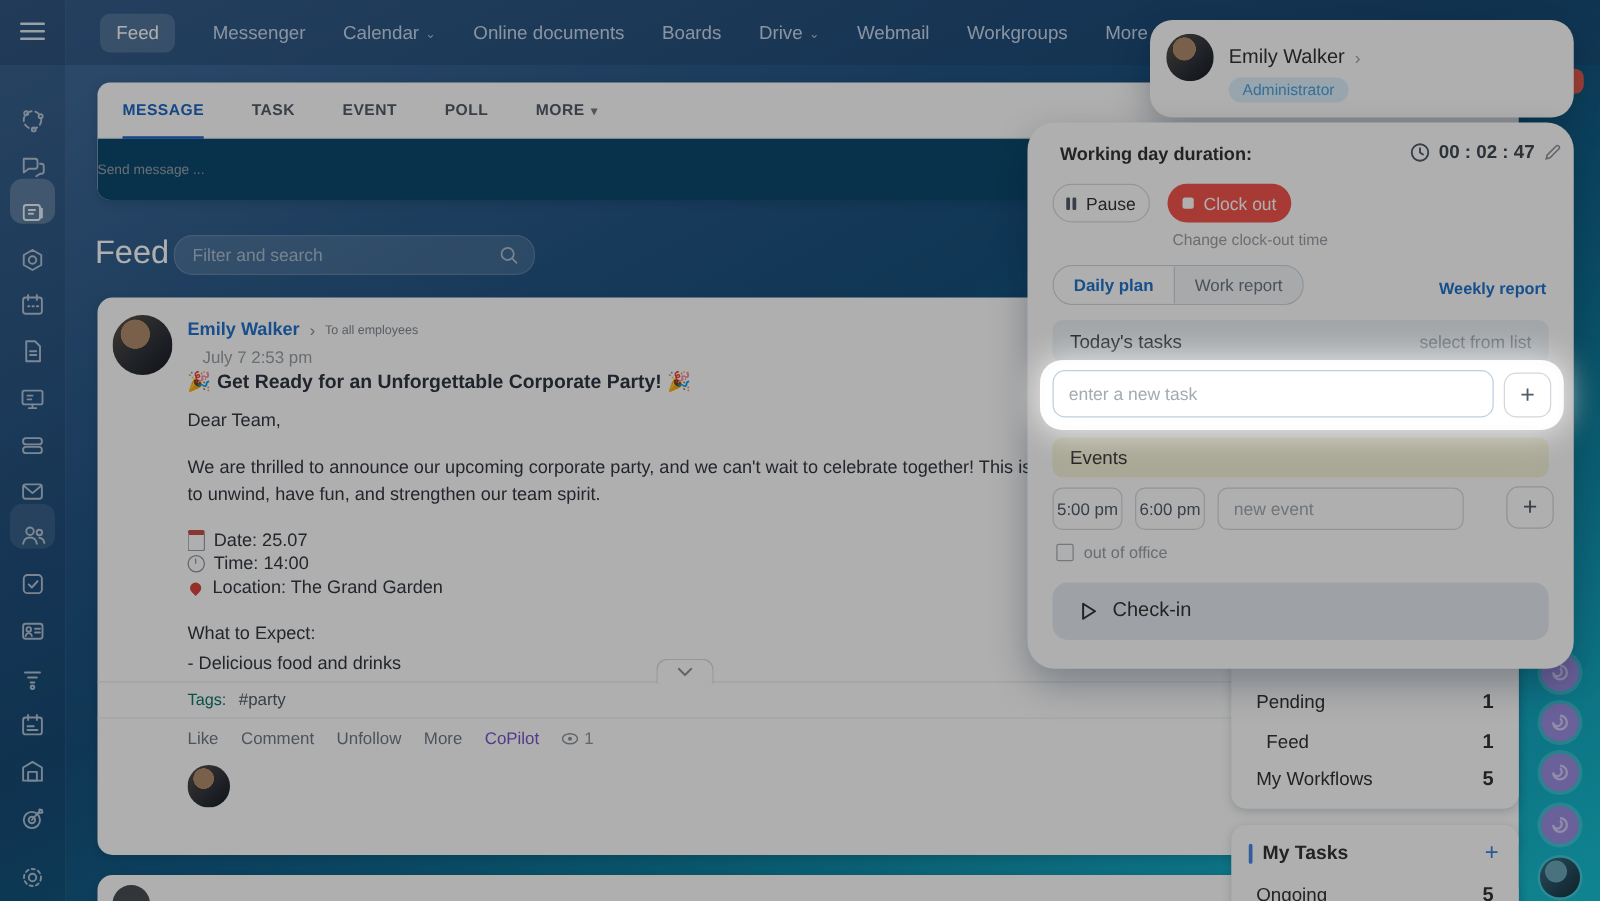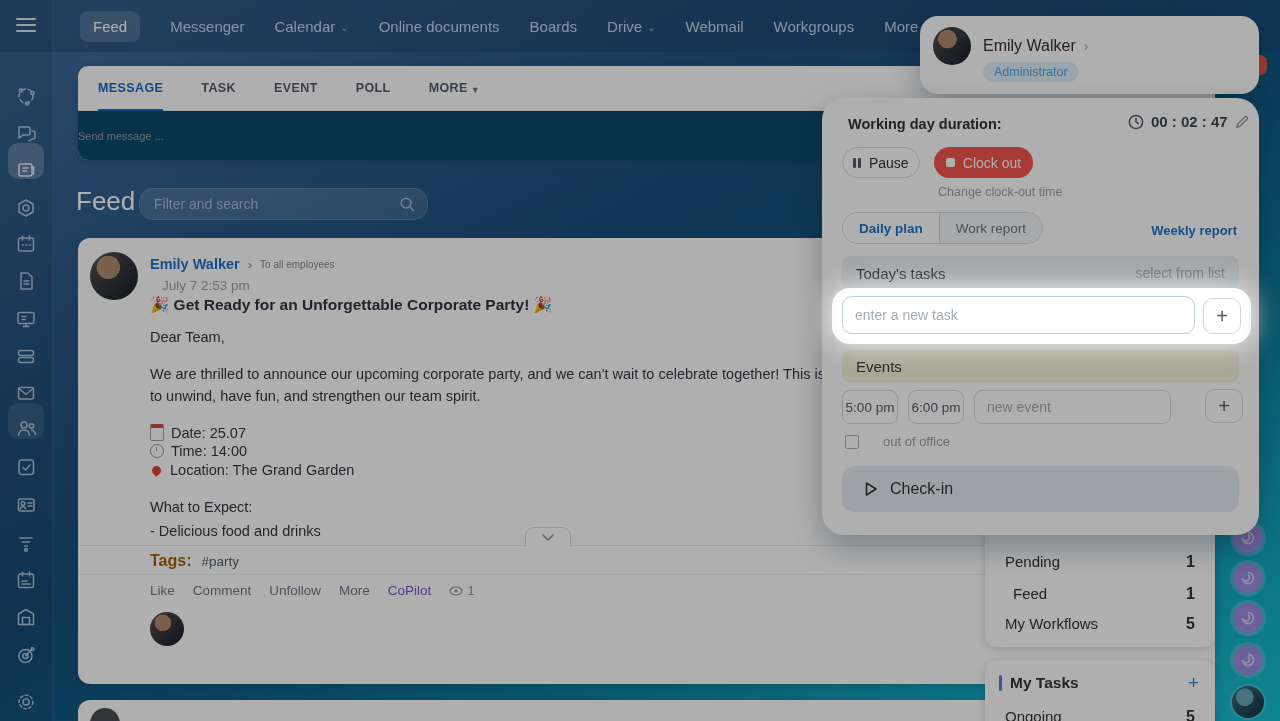--- a/index.html
+++ b/index.html
@@ -44,21 +44,21 @@
   .meta{font-size:13.5px;color:#99a1a8}
   .ptitle{font-size:15.5px;font-weight:bold;color:#2f3540}
   .ptext{font-size:14.5px;color:#333840;white-space:nowrap;overflow:hidden}
   .drow{display:flex;align-items:center;gap:7px;font-size:14.5px;color:#333840}
   .cal-ico{width:12px;height:12px;border:1px solid #9aa2aa;border-top:4px solid #c9504a;border-radius:2px;background:#fff}
   .clk-ico{width:12px;height:12px;border:1.5px solid #8d959d;border-radius:50%;position:relative}
   .clk-ico:after{content:"";position:absolute;left:4.5px;top:2px;width:1.5px;height:4px;background:#8d959d}
   .pin-ico{width:9px;height:9px;background:#d8453e;border-radius:50% 50% 50% 0;transform:rotate(-45deg);margin:0 2px}
   .divider{height:1px;background:#e6eaee}
   .exptab{width:44px;height:19px;border:1px solid #d7dde2;border-bottom:none;border-radius:9px 9px 0 0;background:#fff;display:flex;align-items:center;justify-content:center;color:#8d959d;cursor:pointer}
-  .tagslbl{font-size:16px;font-weight:bold;color:#a16207}
+  .tagslbl{font-size:13px;font-weight:normal;color:#0f766e}
   .tagsval{font-size:13.5px;color:#525c69}
   .actions{display:flex;gap:18px;font-size:13.5px;color:#6f7a86}
   .actions .a{cursor:pointer}
   .copilot{color:#7a52cc;cursor:pointer}
   .views{display:flex;align-items:center;gap:4px;color:#8d959d;font-size:13.5px}
   .cmt-input{height:34px;border:1px solid #d9dfe4;border-radius:17px;background:#fff;display:flex;align-items:center;padding:0 14px}
   .cmt-input input{flex:1;border:none;outline:none;background:transparent;font-size:14px;font-family:inherit;color:#333}
   .cmt-input input::placeholder{color:#9aa2aa}
   .nextpost{left:78px;top:700px;width:1137px;height:40px;border-radius:12px}
   
@@ -94,21 +94,21 @@
   .bar .r{font-size:14px;color:#97a0a8;cursor:pointer}
   .spot{left:14px;top:194px;width:411px;height:48px;background:#fff;border-radius:14px;z-index:30;
         box-shadow:0 0 0 4px rgba(255,255,255,0.95),0 0 26px 6px rgba(255,255,255,0.75);
         display:flex;align-items:flex-end;gap:8px;padding:6px;box-sizing:border-box}
   .tin{flex:1;height:36px;border:1px solid #bcd0e0;border-radius:10px;outline:none;padding:0 12px;font-size:14px;font-family:inherit;color:#333}
   .tin::placeholder{color:#a3abb2}
   .plusbtn{width:38px;height:36px;border:1px solid #d0d7dd;border-radius:10px;background:#fff;display:flex;align-items:center;justify-content:center;font-size:20px;color:#525c69;cursor:pointer;box-sizing:border-box;flex:none}
   .tbox{position:absolute;height:34px;border:1px solid #d3dae0;border-radius:8px;display:flex;align-items:center;justify-content:center;font-size:13.5px;color:#525c69;background:#fff;cursor:pointer;box-sizing:border-box}
   .evin{position:absolute;height:34px;border:1px solid #d3dae0;border-radius:8px;outline:none;padding:0 12px;font-size:14px;font-family:inherit;color:#333;box-sizing:border-box}
   .evin::placeholder{color:#a3abb2}
-  .cbxrow{position:absolute;display:flex;align-items:center;gap:24px;font-size:13px;color:#97a0a8;cursor:pointer}
+  .cbxrow{position:absolute;display:flex;align-items:center;gap:8px;font-size:13px;color:#97a0a8;cursor:pointer}
   .cbx{width:12px;height:12px;border:1.5px solid #a7b0b8;border-radius:2px;background:#fff}
   .checkin{position:absolute;left:20px;top:368px;width:397px;height:46px;border-radius:12px;background:#e7edf3;display:flex;align-items:center;gap:12px;padding-left:22px;box-sizing:border-box;font-size:16px;color:#333;cursor:pointer}
   .badge{display:inline-block;background:#dff0fb;color:#4da2de;font-size:12.5px;padding:3px 11px;border-radius:11px}
   .overlay{inset:0;background:rgba(0,0,0,0.315);z-index:20}
   svg{display:block}
 </style>
 </head>
 <body>
 
 <div class="abs bg"></div>

